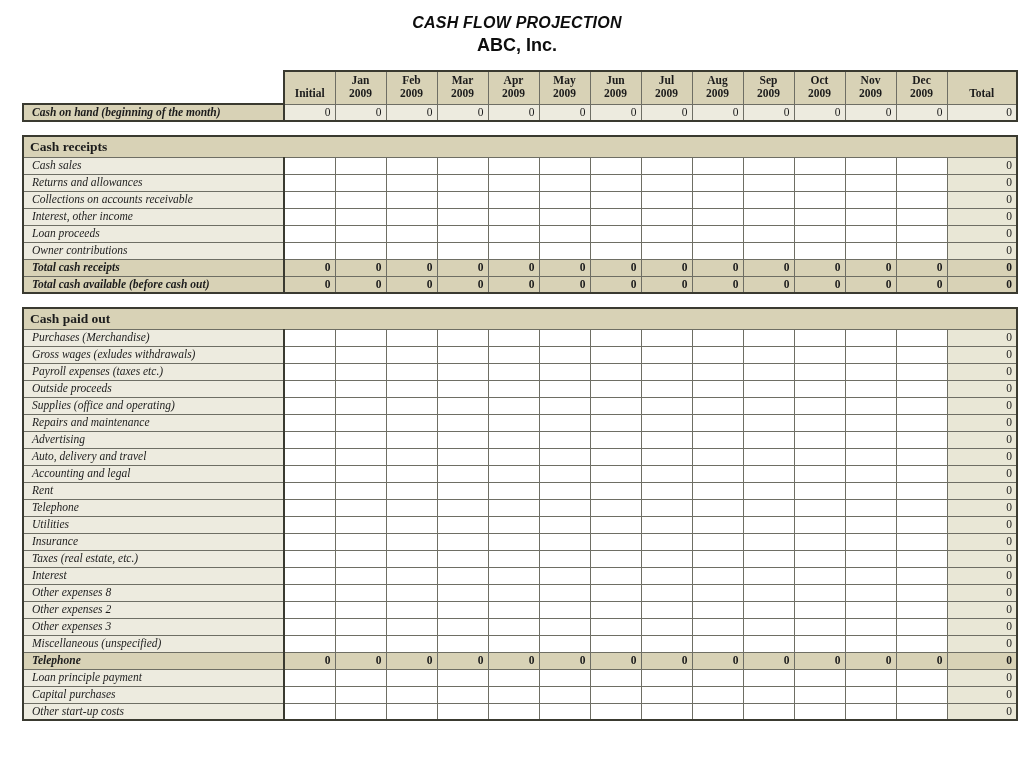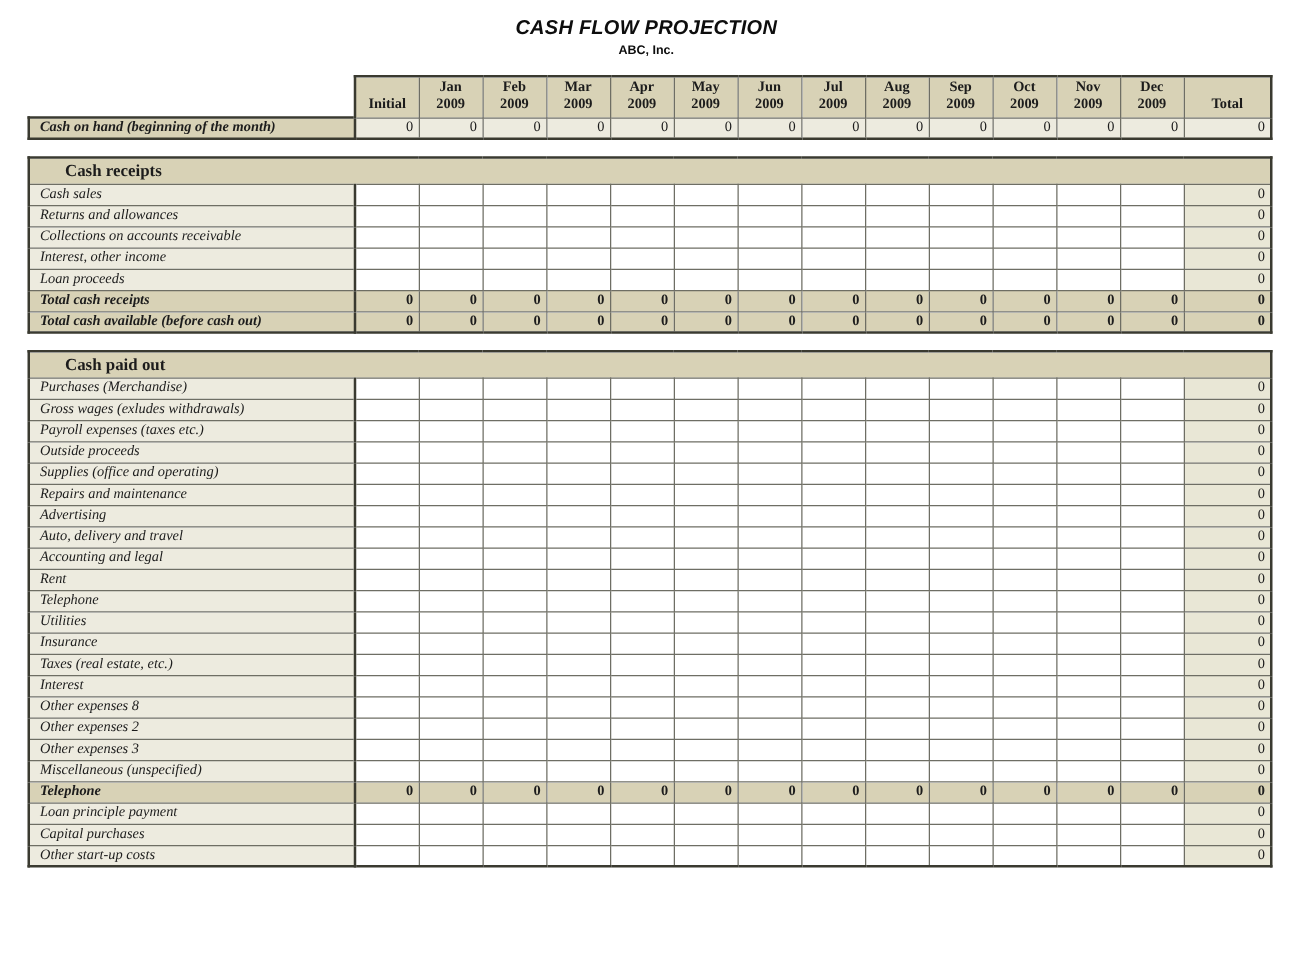--- a/index.html
+++ b/index.html
@@ -16,21 +16,21 @@
     font-family:"Liberation Serif","DejaVu Serif",serif;
     color:var(--text);
   }
   .titleblock{padding-top:14px;text-align:center;width:1034px;}
   .title{
     font-family:"Liberation Sans","DejaVu Sans",sans-serif;
     font-weight:bold;font-size:16px;color:#0d0d0d;letter-spacing:.2px;font-style:italic;
   }
   .subtitle{
     font-family:"Liberation Sans","DejaVu Sans",sans-serif;
-    font-weight:bold;font-size:10px;color:#0d0d0d;margin-top:3px;
+    font-weight:bold;font-size:18px;color:#0d0d0d;margin-top:3px;
   }
   table.grid{
     border-collapse:collapse;table-layout:fixed;
     margin:14px 0 0 22px;
   }
   td,th{
     height:17px;padding:0 4px;font-size:11.5px;line-height:1.12;
     overflow:hidden;white-space:nowrap;box-sizing:border-box;
   }
   .c{border:1px solid var(--grid);}
@@ -45,21 +45,21 @@
   .light{background:var(--light);}
   .white{background:#ffffff;}
   .totalcol{background:var(--totalcol);}
   .bold{font-weight:bold;}
   .hdr{
     vertical-align:bottom;text-align:center;font-weight:bold;
     height:33px;padding-bottom:4px;margin-left:29px;
   }
   .sectionhead{
     font-weight:bold;font-size:13.5px;height:21px;
-    padding-left:28px;vertical-align:middle;
+    padding-left:6px;vertical-align:middle;
   }
   .lbl{text-align:left;padding-left:8px;font-style:italic;}
   .num{text-align:right;padding-right:4px;}
 </style>
 </head>
 <body>
 
 <div class="titleblock">
   <div class="title">CASH FLOW PROJECTION</div>
   <div class="subtitle">ABC, Inc.</div>
@@ -239,20 +239,37 @@
         <td class="c num white"></td>
         <td class="c num white"></td>
         <td class="c num white"></td>
         <td class="c num white"></td>
         <td class="c num white"></td>
         <td class="c num white"></td>
         <td class="c num white"></td>
         <td class="c num totalcol br">0</td>
       </tr>
       <tr>
+        <td class="c lbl bl brd light">Owner contributions</td>
+        <td class="c num white"></td>
+        <td class="c num white"></td>
+        <td class="c num white"></td>
+        <td class="c num white"></td>
+        <td class="c num white"></td>
+        <td class="c num white"></td>
+        <td class="c num white"></td>
+        <td class="c num white"></td>
+        <td class="c num white"></td>
+        <td class="c num white"></td>
+        <td class="c num white"></td>
+        <td class="c num white"></td>
+        <td class="c num white"></td>
+        <td class="c num totalcol br">0</td>
+      </tr>
+      <tr>
         <td class="c lbl bl brd band bold">Total cash receipts</td>
         <td class="c num band bold">0</td>
         <td class="c num band bold">0</td>
         <td class="c num band bold">0</td>
         <td class="c num band bold">0</td>
         <td class="c num band bold">0</td>
         <td class="c num band bold">0</td>
         <td class="c num band bold">0</td>
         <td class="c num band bold">0</td>
         <td class="c num band bold">0</td>

